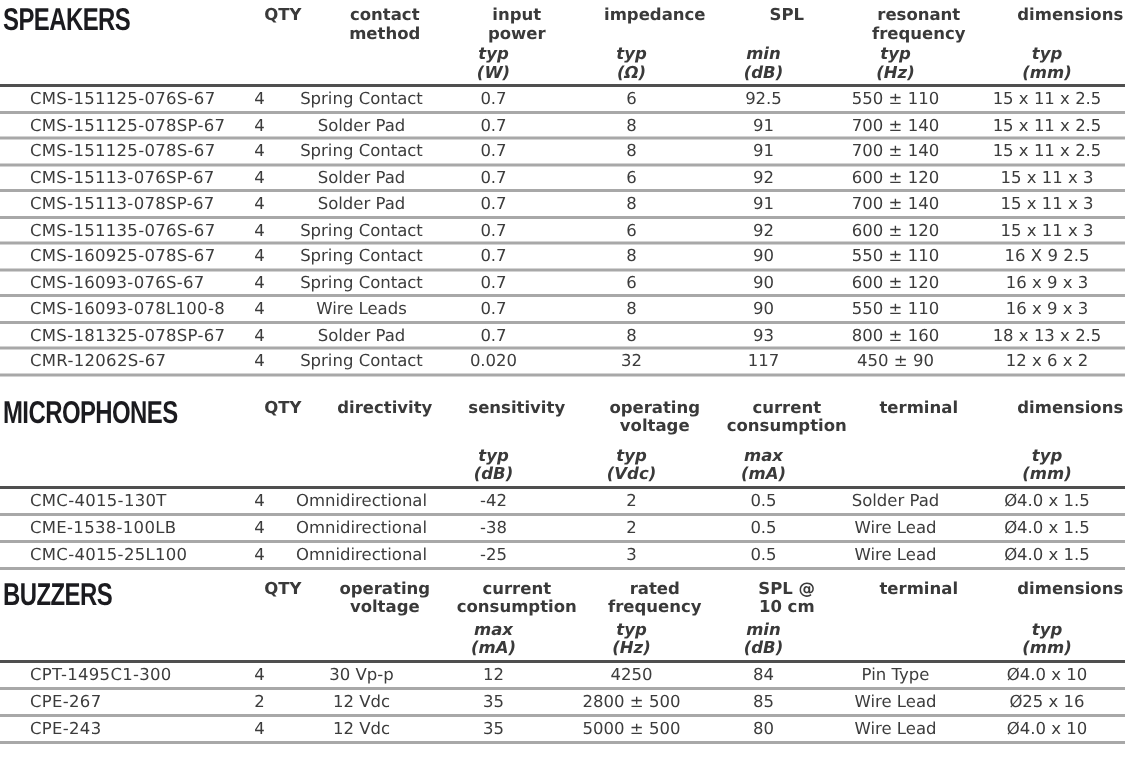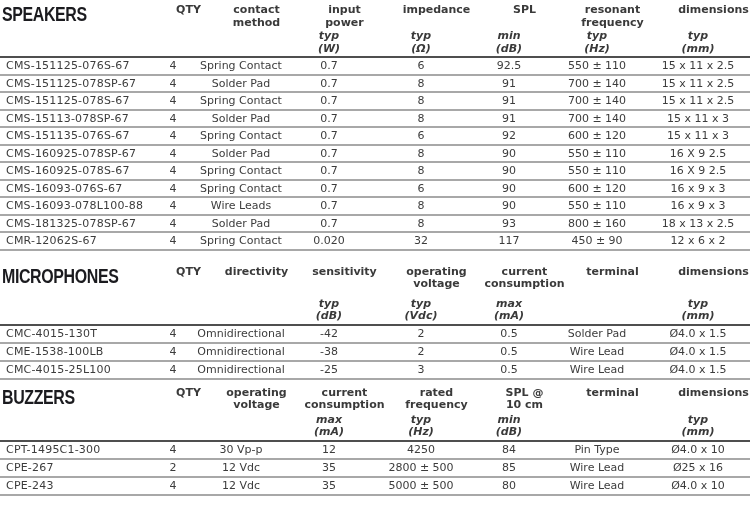--- a/index.html
+++ b/index.html
@@ -44,21 +44,21 @@
   }
 
   tbody td{
     border-bottom:2px solid var(--rowline);
     font-size:11px;line-height:15.5px;height:17.5px;
     text-align:center;vertical-align:middle;
     white-space:nowrap;overflow:hidden;color:var(--text);
     padding:0;
   }
   .mic tbody td,.buz tbody td{height:18px;line-height:16px;}
-  tbody td.part{text-align:left;padding-left:6px;letter-spacing:0.2px;}
+  tbody td.part{text-align:left;padding-left:20px;letter-spacing:0.2px;}
 
   section.mic{margin-top:14px;}
   section.buz{margin-top:6px;}
 </style>
 </head>
 <body>
 
 <div class="sheet">
   <section class="spk">
     <table>
@@ -161,48 +161,48 @@
             <td class="part">CMS-151125-078S-67</td>
             <td>4</td>
             <td>Spring Contact</td>
             <td>0.7</td>
             <td>8</td>
             <td>91</td>
             <td>700 ± 140</td>
             <td>15 x 11 x 2.5</td>
           </tr>
           <tr>
-            <td class="part">CMS-15113-078SP-67</td>
+            <td class="part">CMS-15113-076SP-67</td>
             <td>4</td>
             <td>Solder Pad</td>
-            <td>0.7</td>
-            <td>8</td>
-            <td>91</td>
-            <td>700 ± 140</td>
-            <td>15 x 11 x 3</td>
-          </tr>
-          <tr>
-            <td class="part">CMS-151135-076S-67</td>
-            <td>4</td>
-            <td>Spring Contact</td>
             <td>0.7</td>
             <td>6</td>
             <td>92</td>
             <td>600 ± 120</td>
             <td>15 x 11 x 3</td>
           </tr>
           <tr>
-            <td class="part">CMS-160925-078SP-67</td>
+            <td class="part">CMS-15113-078SP-67</td>
             <td>4</td>
             <td>Solder Pad</td>
             <td>0.7</td>
             <td>8</td>
-            <td>90</td>
-            <td>550 ± 110</td>
-            <td>16 X 9 2.5</td>
+            <td>91</td>
+            <td>700 ± 140</td>
+            <td>15 x 11 x 3</td>
+          </tr>
+          <tr>
+            <td class="part">CMS-151135-076S-67</td>
+            <td>4</td>
+            <td>Spring Contact</td>
+            <td>0.7</td>
+            <td>6</td>
+            <td>92</td>
+            <td>600 ± 120</td>
+            <td>15 x 11 x 3</td>
           </tr>
           <tr>
             <td class="part">CMS-160925-078S-67</td>
             <td>4</td>
             <td>Spring Contact</td>
             <td>0.7</td>
             <td>8</td>
             <td>90</td>
             <td>550 ± 110</td>
             <td>16 X 9 2.5</td>

